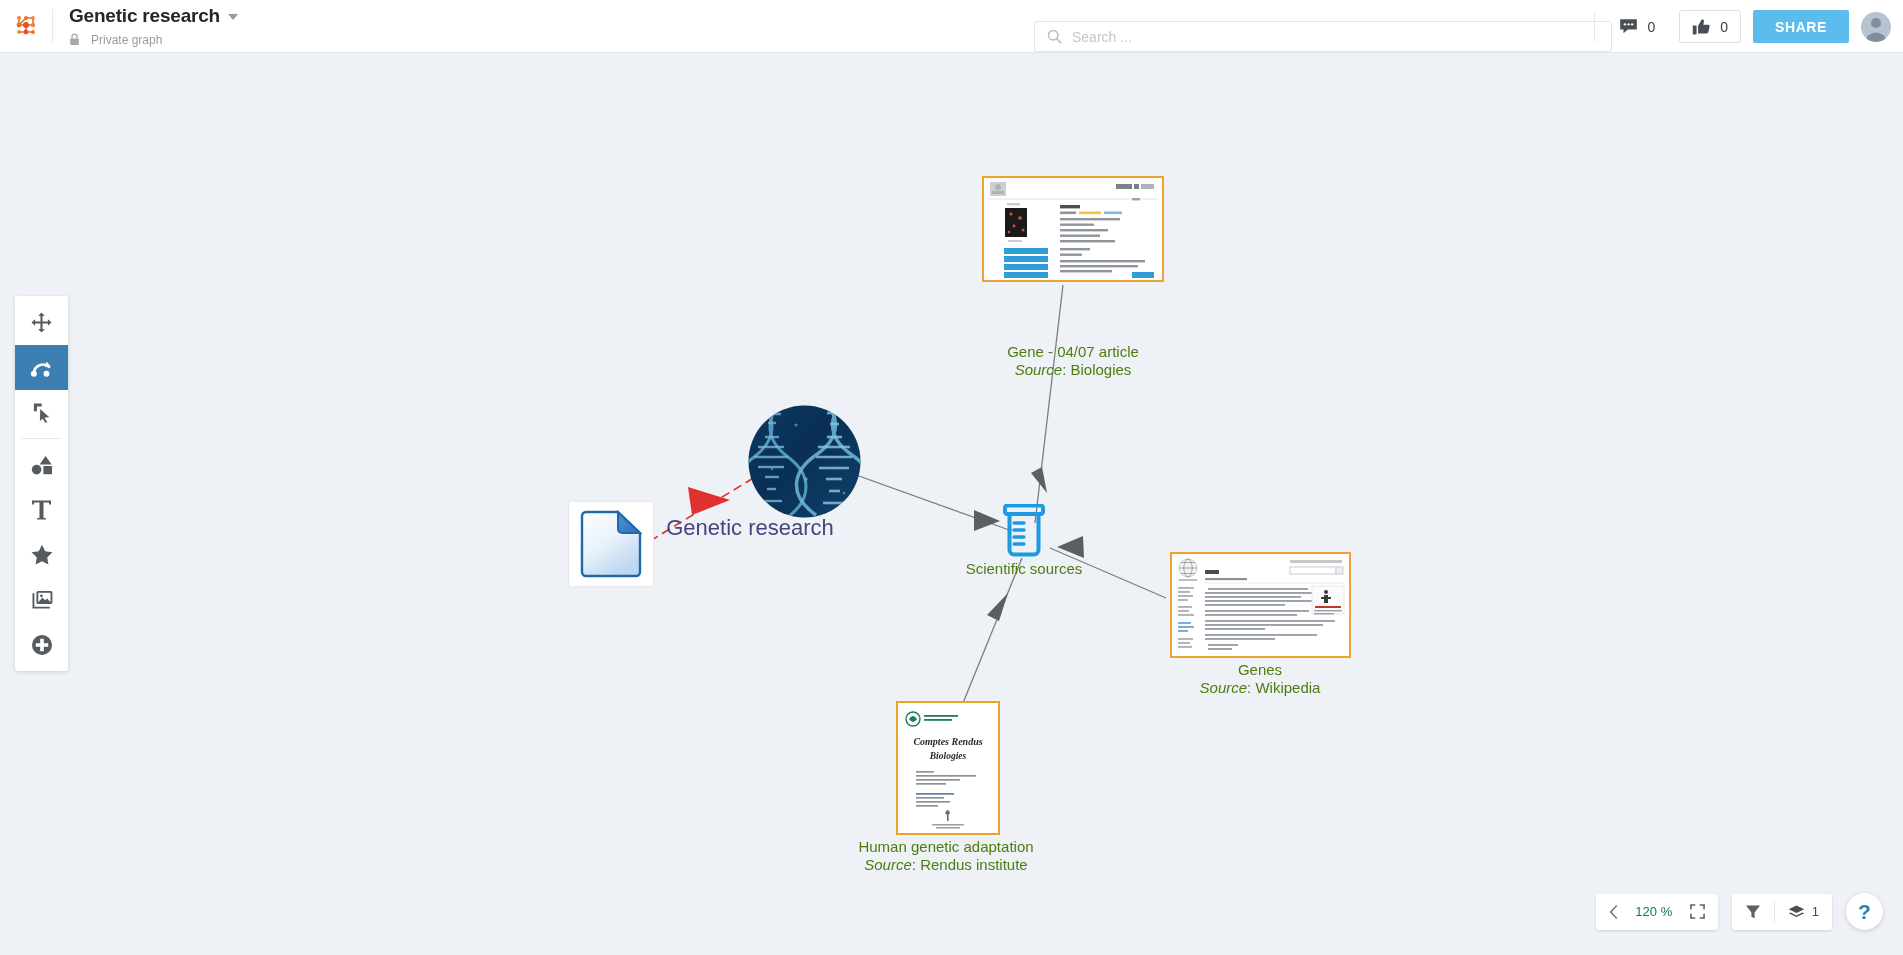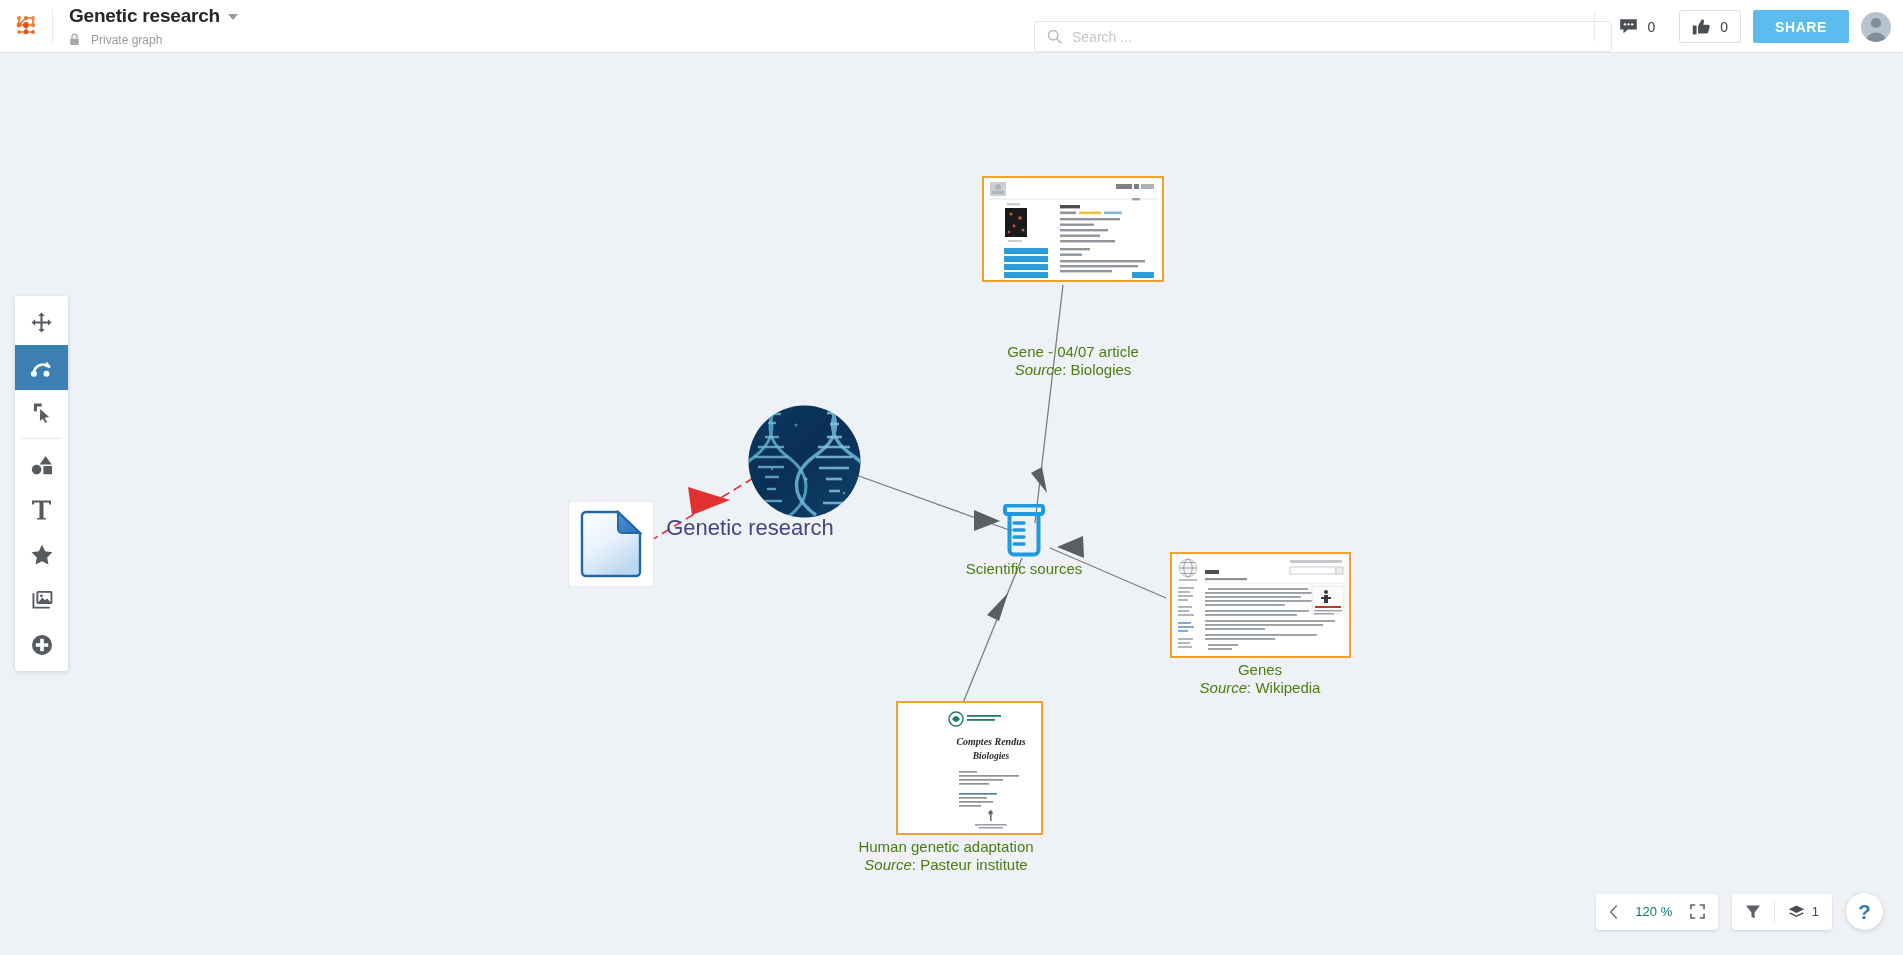--- a/index.html
+++ b/index.html
@@ -583,21 +583,21 @@
     </svg>
   </div>
   <div class="node-label lbl-blue" style="left:1145px; top:608px; width:230px;">
     <div>Genes</div>
     <div>
       <span class="src-italic">Source</span><span>:</span>
       <span>Wikipedia</span>
     </div>
   </div>
 
-  <div class="thumb" style="left:896px; top:648px; width:100px; height:130px;padding-left:43px;">
+  <div class="thumb" style="left:896px; top:648px; width:100px; height:130px;">
     <svg width="100" height="130" viewBox="0 0 100 130">
       <rect width="100" height="130" fill="#ffffff"></rect>
 
       <circle cx="15" cy="16" r="7" fill="none" stroke="#1f7a66" stroke-width="1.4"></circle>
       <path d="M11 16 q4 -6 8 0 q-4 6 -8 0z" fill="#1f7a66"></path>
       <g fill="#1f7a66">
         <rect x="26" y="12" width="34" height="1.8"></rect>
         <rect x="26" y="16" width="28" height="1.8"></rect>
       </g>
 
@@ -620,21 +620,21 @@
       <g fill="#9aa0a6">
         <rect x="34" y="121" width="32" height="1.5"></rect>
         <rect x="38" y="124" width="24" height="1.5"></rect>
       </g>
     </svg>
   </div>
   <div class="node-label lbl-blue" style="left:836px; top:785px; width:220px;">
     <div>Human genetic adaptation</div>
     <div>
       <span class="src-italic">Source</span><span>:</span>
-      <span>Pasteur institute</span>
+      <span>Rendus institute</span>
     </div>
   </div>
 
   <div id="bottom-controls">
 
     <div class="ctl-group">
       <div class="ctl-btn">
         <svg width="9" height="14" viewBox="0 0 9 14">
           <path d="M7.4 1 L1.6 7 L7.4 13" stroke="#6f757b" stroke-width="1.6" fill="none" stroke-linecap="round" stroke-linejoin="round"></path>
         </svg>

